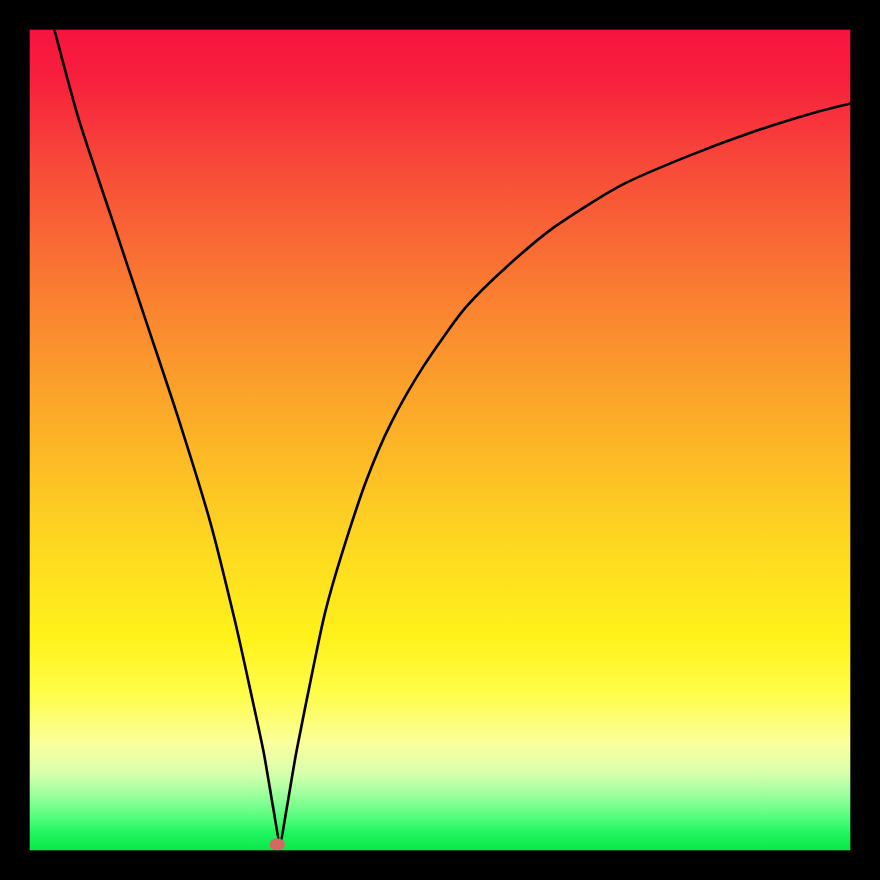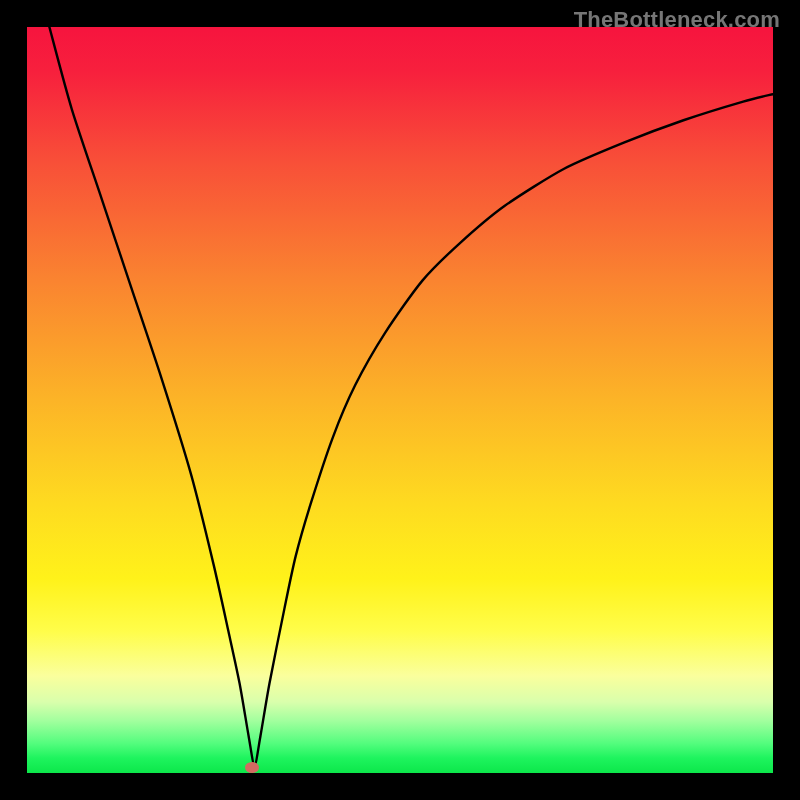--- a/index.html
+++ b/index.html
@@ -73,15 +73,14 @@
   <div class="plot-area">
 
     <svg class="curve" viewBox="0 0 746 746" preserveAspectRatio="none">
       <path id="curve-path" d="M 22.38 0.00 C 25.18 10.26, 38.23 60.61, 44.76 82.06 C 51.29 103.51, 67.14 149.20, 74.60 171.58 C 82.06 193.96, 96.98 238.72, 104.44 261.10 C 111.90 283.48, 126.82 327.31, 134.28 350.62 C 141.74 373.93, 157.59 424.29, 164.12 447.60 C 170.65 470.91, 181.84 517.54, 186.50 537.12 C 191.16 556.70, 198.16 589.34, 201.42 604.26 C 204.68 619.18, 210.09 643.42, 212.61 656.48 C 215.13 669.54, 219.70 698.44, 221.56 708.70 C 223.43 718.96, 226.04 738.54, 227.53 738.54 C 229.02 738.54, 231.63 718.96, 233.50 708.70 C 235.36 698.44, 239.47 672.33, 242.45 656.48 C 245.43 640.63, 254.11 597.73, 257.37 581.88 C 260.63 566.03, 265.30 542.72, 268.56 529.66 C 271.82 516.61, 278.82 492.36, 283.48 477.44 C 288.14 462.52, 300.26 425.22, 305.86 410.30 C 311.45 395.38, 321.71 371.13, 328.24 358.08 C 334.77 345.02, 349.69 318.92, 358.08 305.86 C 366.47 292.81, 386.06 264.83, 395.38 253.64 C 404.70 242.45, 422.42 225.67, 432.68 216.34 C 442.94 207.02, 464.38 188.36, 477.44 179.04 C 490.50 169.71, 522.20 149.67, 537.12 141.74 C 552.04 133.81, 581.88 121.69, 596.80 115.63 C 611.72 109.57, 641.56 98.38, 656.48 93.25 C 671.40 88.12, 704.97 77.86, 716.16 74.60 C 727.35 71.34, 742.27 68.07, 746.00 67.14" fill="none" stroke="#000" stroke-width="2.4" stroke-linejoin="round" stroke-linecap="round"></path>
     </svg>
 
     <div id="marker" class="marker" style="left: 218.292px; top: 735.278px; background: rgb(211, 106, 97);"></div>
 
   </div>
 
-  <div class="watermark">TheBottleneck.com</div>
 
 </div>
 
 </body></html>

